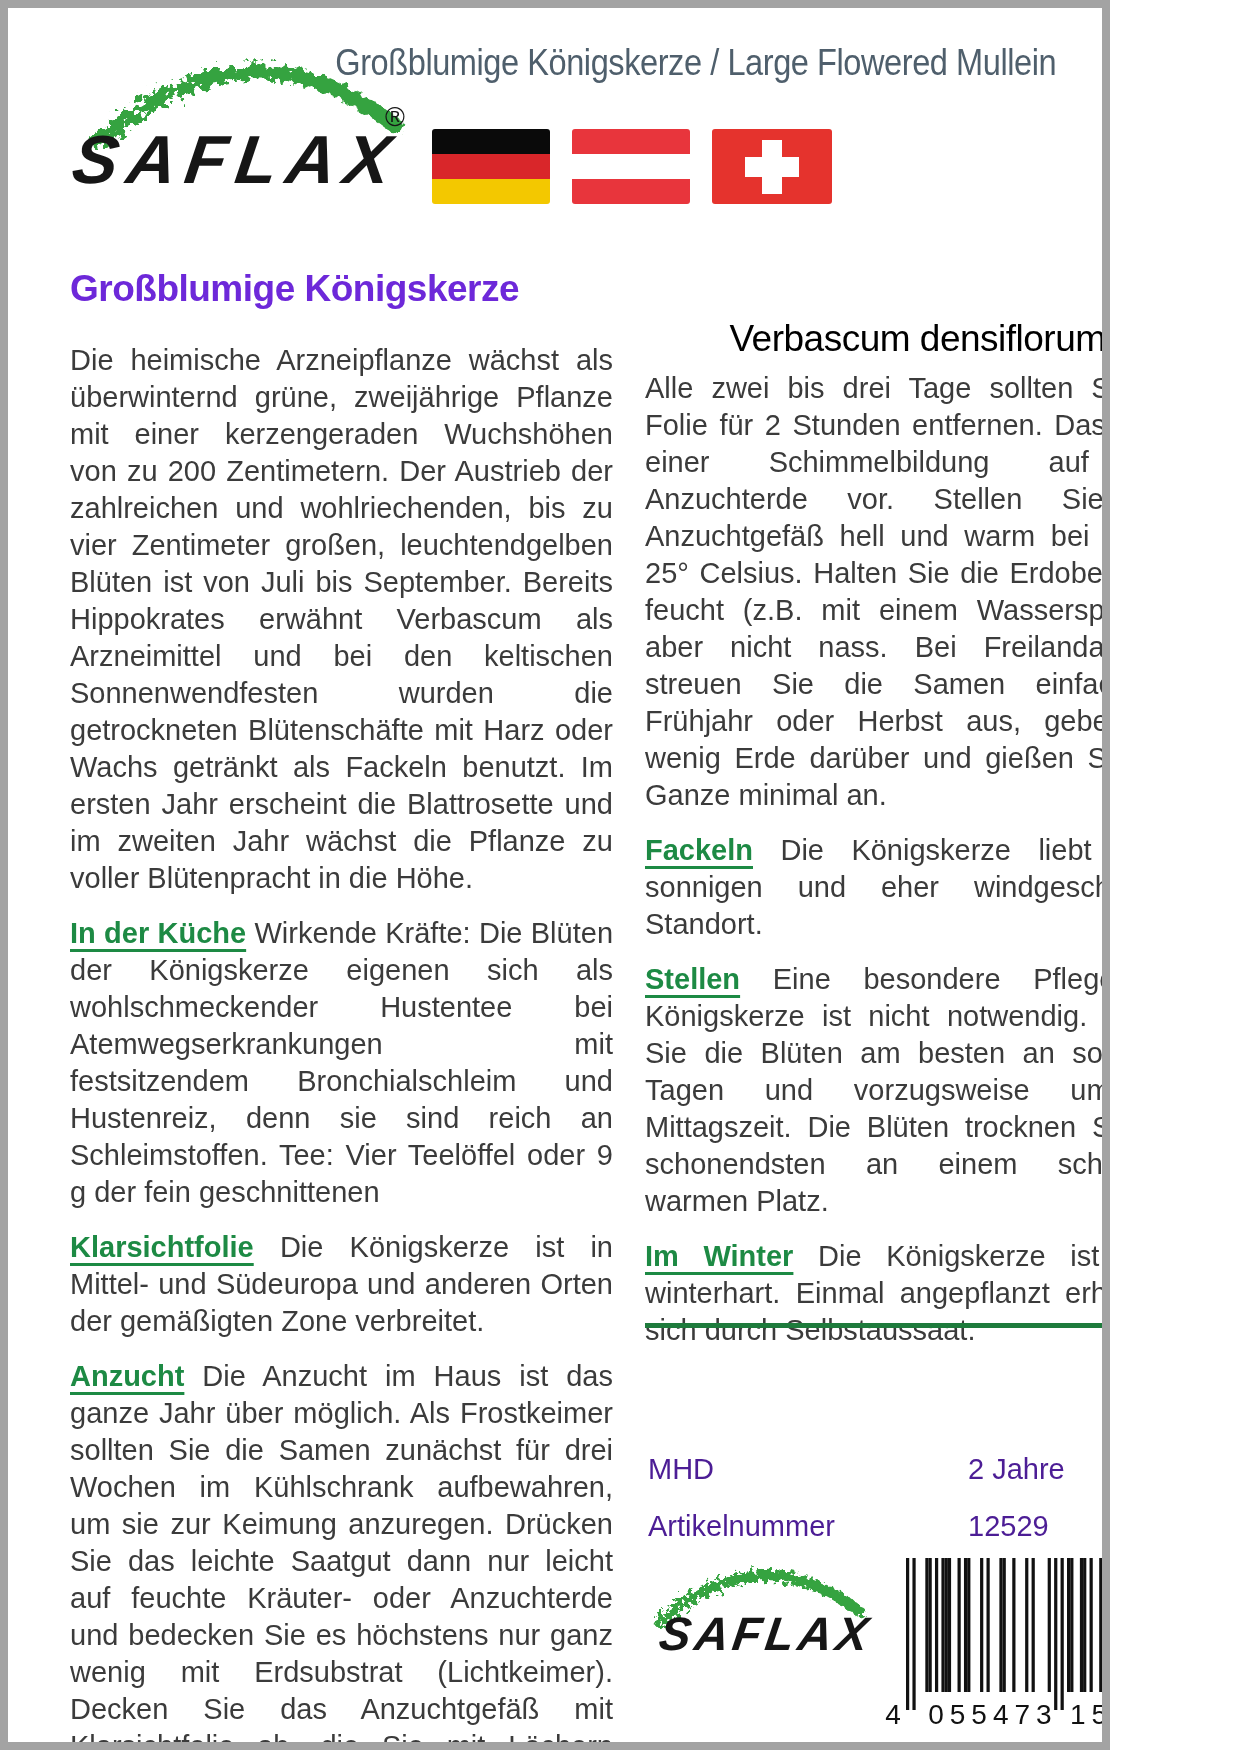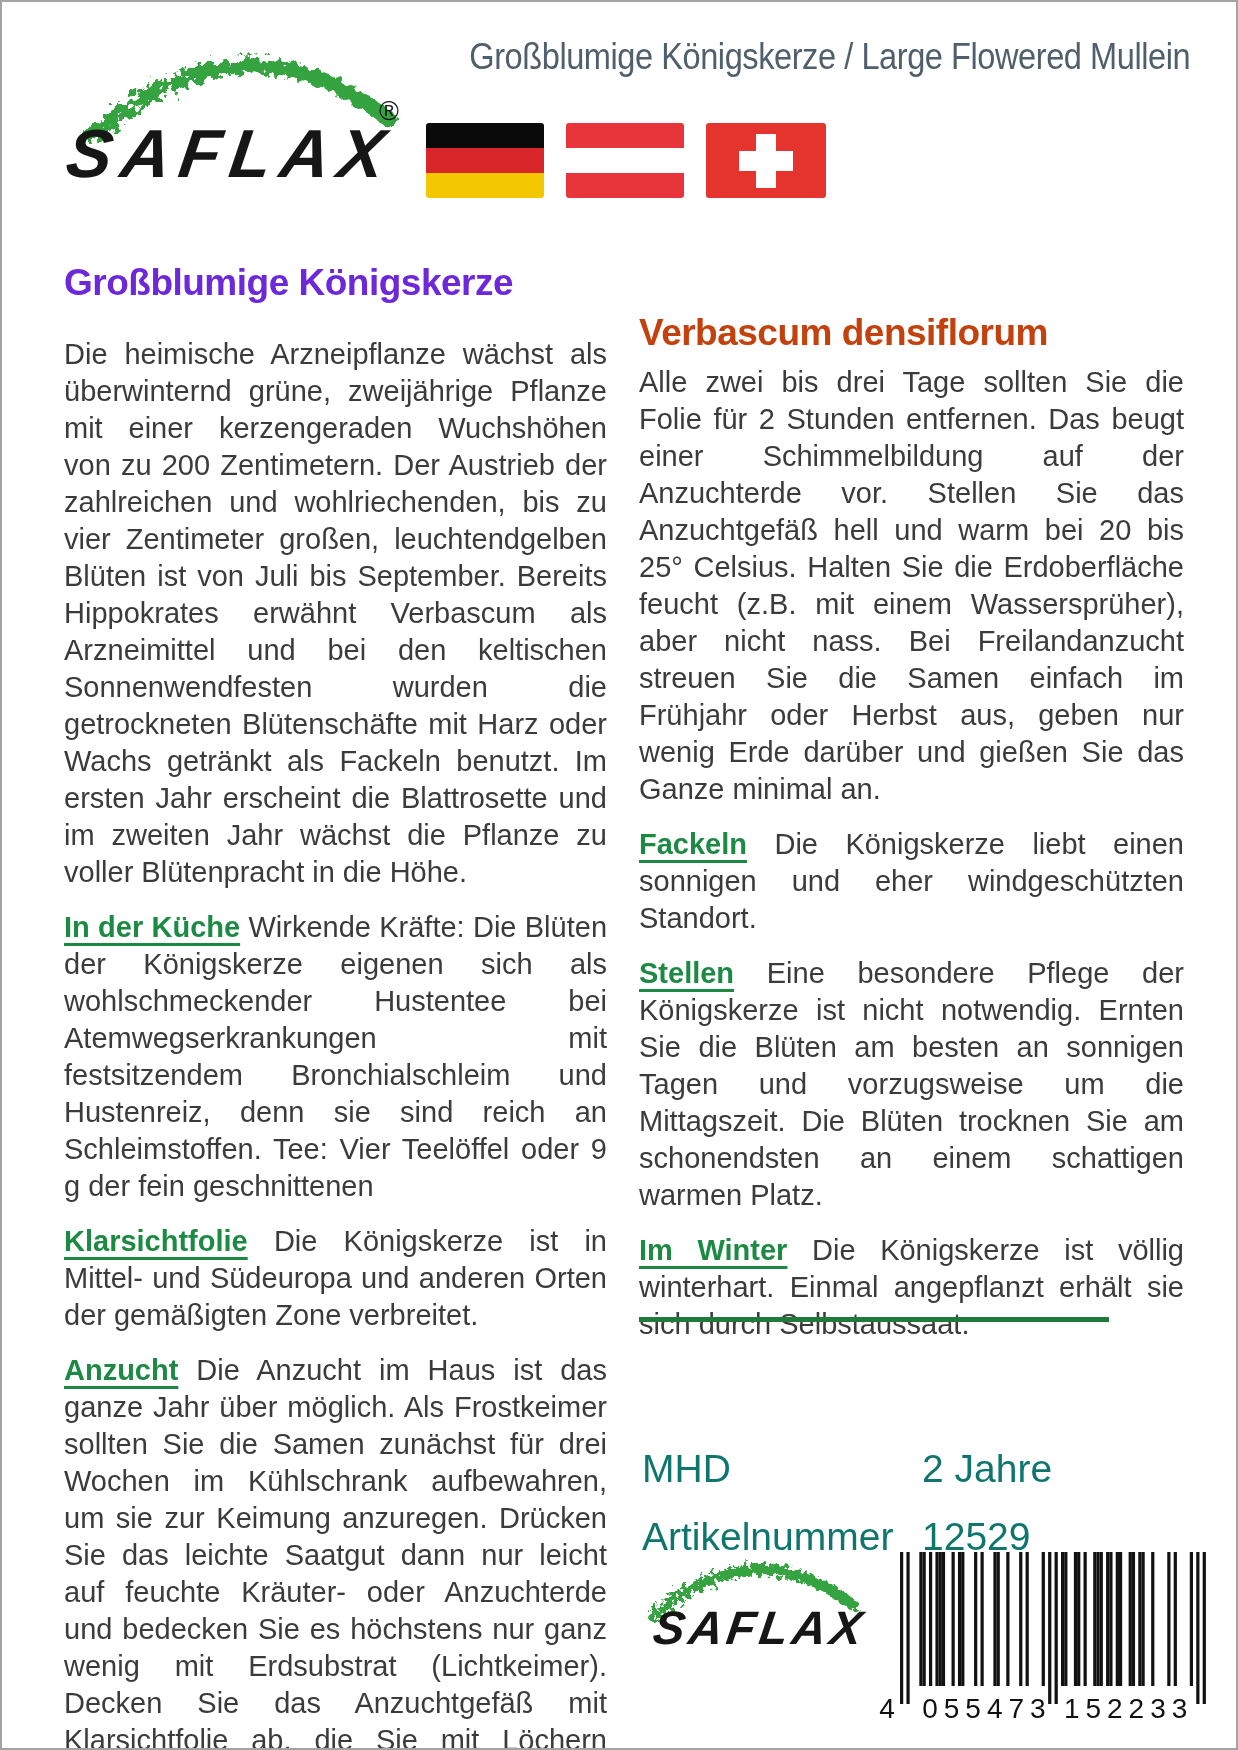--- a/index.html
+++ b/index.html
@@ -1,18 +1,18 @@
 <!DOCTYPE html>
 <html><head>
 <meta charset="utf-8">
 <style>
   html,body{margin:0;padding:0;background:#fff;}
   .page{
-    position:relative;width:1238px;height:1750px;box-sizing:border-box;
-    background:#fff;border:2px solid #a3a3a3;overflow:hidden;
+    position:relative;width:1110px;height:1750px;box-sizing:border-box;
+    background:#fff;border:8px solid #a3a3a3;overflow:hidden;
     font-family:"Liberation Sans", sans-serif;
   }
   
   .header-title{
     position:absolute;top:34px;right:46px;white-space:nowrap;
     font-size:37px;color:#4f5f6c;letter-spacing:-0.5px;
     transform:scaleX(0.88);transform-origin:100% 0;
   }
   
   .arc-main{position:absolute;left:80px;top:32px;width:320px;height:110px;}
@@ -26,31 +26,31 @@
   .flag{position:absolute;top:121px;height:75px;border-radius:3px;overflow:hidden;}
   .flag-de{left:424px;width:118px;background:linear-gradient(#0a0a0a 0 33.4%,#d9262a 33.4% 66.7%,#f3c800 66.7% 100%);}
   .flag-at{left:564px;width:118px;background:linear-gradient(#e8353c 0 33.4%,#ffffff 33.4% 66.7%,#e8353c 66.7% 100%);}
   .flag-ch{left:704px;width:120px;background:#e5332d;}
   .flag-ch .cross-v{position:absolute;left:50%;top:50%;transform:translate(-50%,-50%);width:20px;height:54px;background:#fff;}
   .flag-ch .cross-h{position:absolute;left:50%;top:50%;transform:translate(-50%,-50%);width:54px;height:20px;background:#fff;}
   
   .col-left{position:absolute;left:62px;top:260px;width:543px;}
   .col-right{position:absolute;left:637px;top:310px;width:545px;}
   .col-title-left{font-size:37px;font-weight:bold;color:#6d28d9;margin:0 0 32px 0;letter-spacing:-0.5px;}
-  .col-title-right{font-size:37px;font-weight:bold;color:#c2410c;margin:0 0 10px 0;text-align:left;letter-spacing:-0.5px;}
+  .col-title-right{font-size:37px;font-weight:normal;color:#000000;margin:0 0 10px 0;text-align:center;letter-spacing:-0.5px;}
   .body-p{font-size:29px;line-height:37px;color:#3b3b3b;text-align:justify;margin:0 0 18px 0;}
   .sec-h{
     color:#1d8a44;font-weight:bold;
     text-decoration:underline;text-decoration-thickness:3px;text-underline-offset:6px;
   }
   
   .rule{position:absolute;left:637px;top:1315px;width:470px;height:5px;background:#1e7b3c;}
   
   .details{position:absolute;left:640px;top:1445px;width:545px;}
-  .detail-row{display:flex;font-size:39px;color:#0f766e;margin-bottom:24px;}
+  .detail-row{display:flex;font-size:29px;color:#4c1d95;margin-bottom:24px;gap:40px;}
   .detail-label{width:280px;}
   .detail-value{flex:1;}
   
   .arc-small{position:absolute;left:645px;top:1545px;width:215px;height:76px;}
   .wordmark-small{
     position:absolute;left:648px;top:1598px;
     font-size:47px;font-style:italic;font-weight:bold;color:#161616;
     letter-spacing:4px;transform:skewX(-8deg);transform-origin:0 100%;
   }
   

